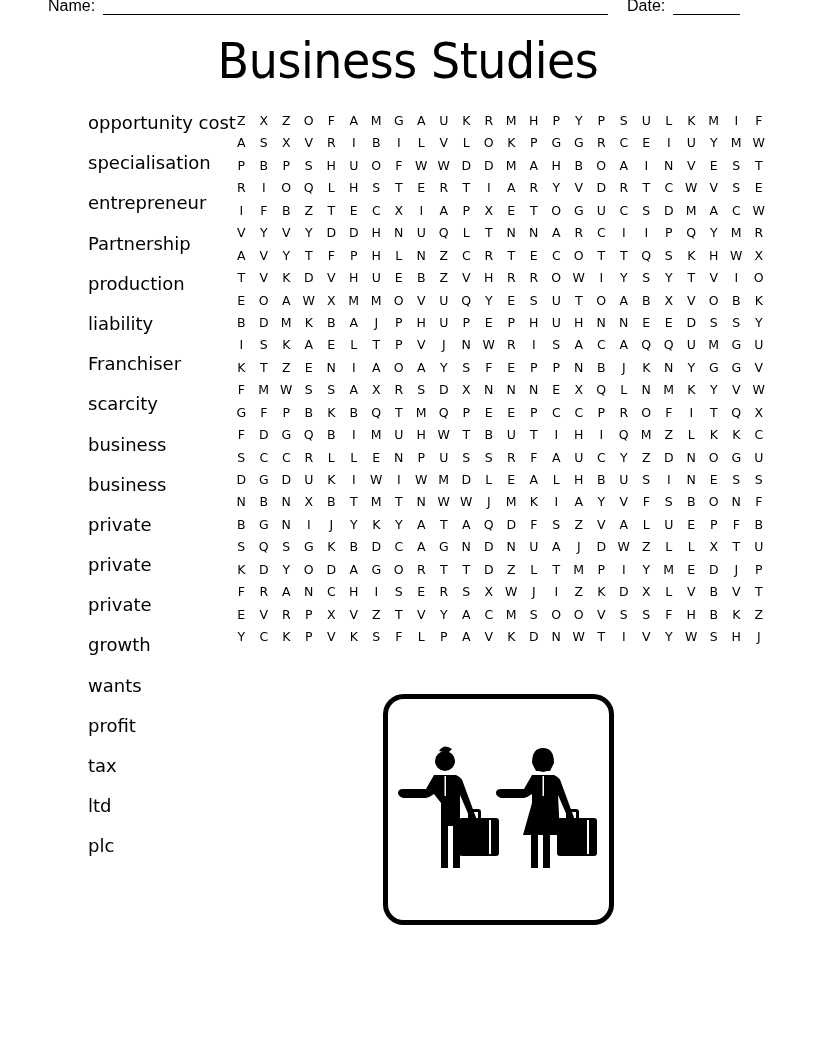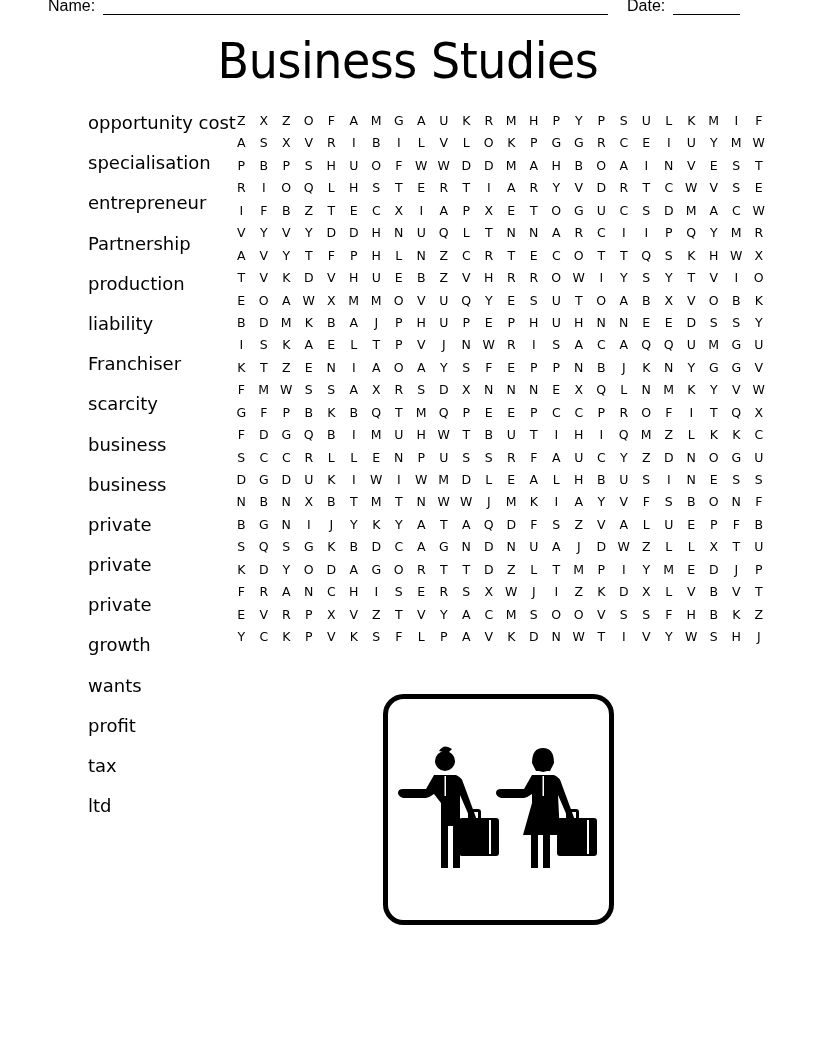--- a/index.html
+++ b/index.html
@@ -62,20 +62,21 @@
     <div class="word">business</div>
     <div class="word">business</div>
     <div class="word">private</div>
     <div class="word">private</div>
     <div class="word">private</div>
     <div class="word">growth</div>
     <div class="word">wants</div>
     <div class="word">profit</div>
     <div class="word">tax</div>
     <div class="word">ltd</div>
+    <div class="word">plc</div>
   </div>
 
 <div class="grid" id="grid">
     <div class="cell">Z</div>
     <div class="cell">X</div>
     <div class="cell">Z</div>
     <div class="cell">O</div>
     <div class="cell">F</div>
     <div class="cell">A</div>
     <div class="cell">M</div>

